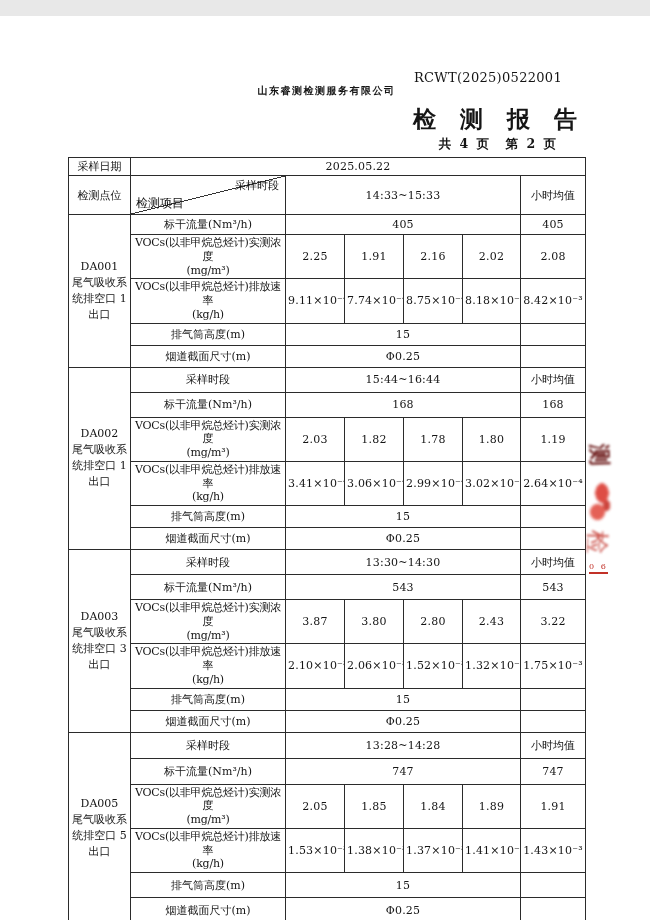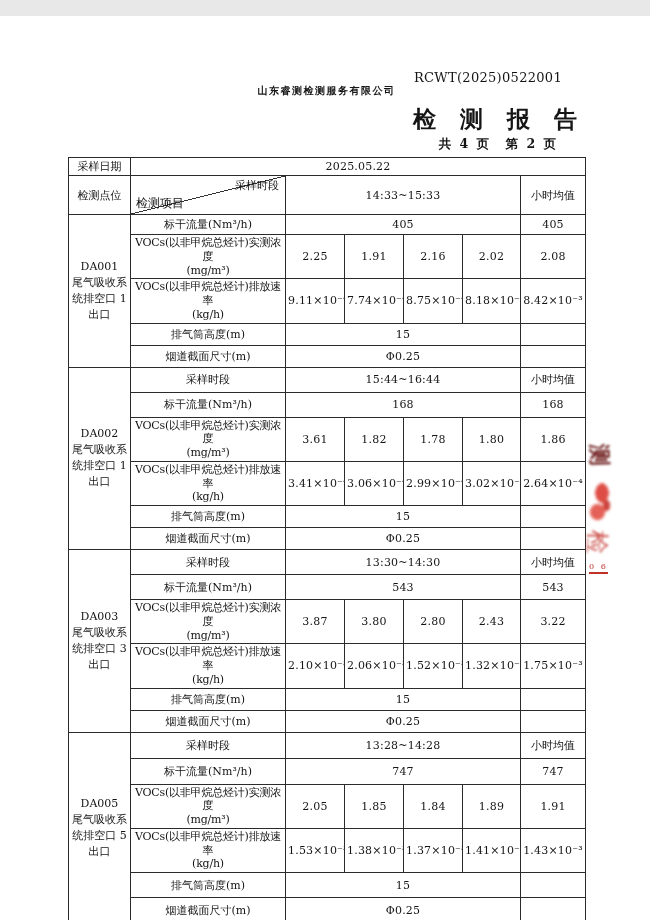--- a/index.html
+++ b/index.html
@@ -143,25 +143,25 @@
       <td>小时均值</td>
     </tr>
     <tr class="h25">
       <td>标干流量(Nm³/h)</td>
       <td colspan="4" class="num">168</td>
       <td class="num">168</td>
     </tr>
     <tr class="h30">
       <td class="lbl2">VOCs(以非甲烷总烃计)实测浓度
 (mg/m³)</td>
-      <td class="num">3.61</td>
+      <td class="num">2.03</td>
       <td class="num">1.82</td>
       <td class="num">1.78</td>
       <td class="num">1.80</td>
-      <td class="num">1.86</td>
+      <td class="num">1.19</td>
     </tr>
     <tr class="h30">
       <td class="lbl2">VOCs(以非甲烷总烃计)排放速率
 (kg/h)</td>
       <td class="num">3.41×10⁻⁴</td>
       <td class="num">3.06×10⁻⁴</td>
       <td class="num">2.99×10⁻⁴</td>
       <td class="num">3.02×10⁻⁴</td>
       <td class="num">2.64×10⁻⁴</td>
     </tr>

